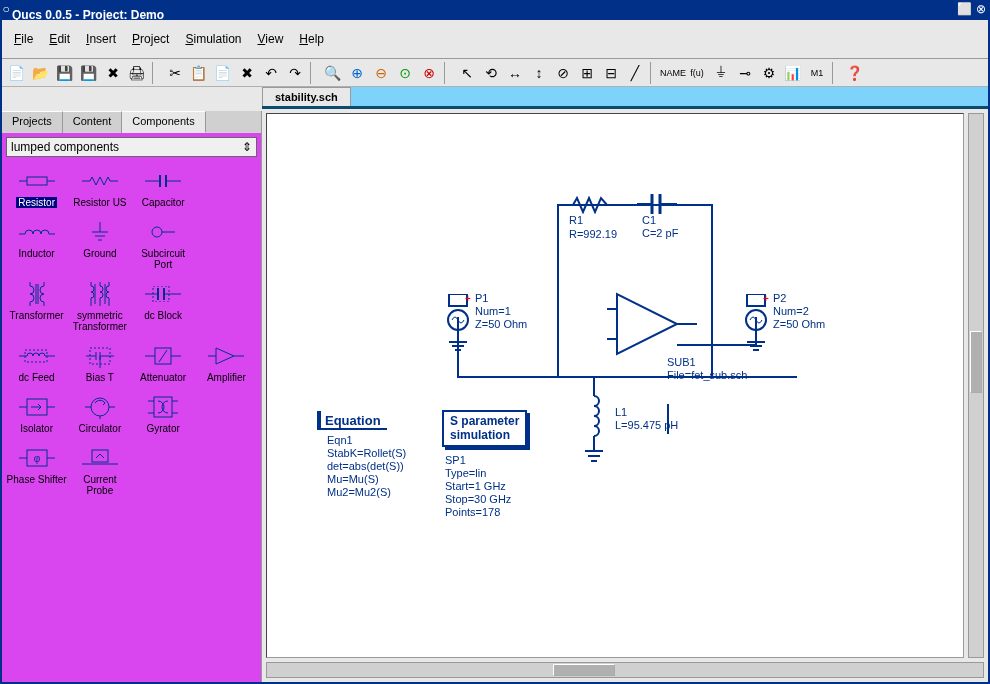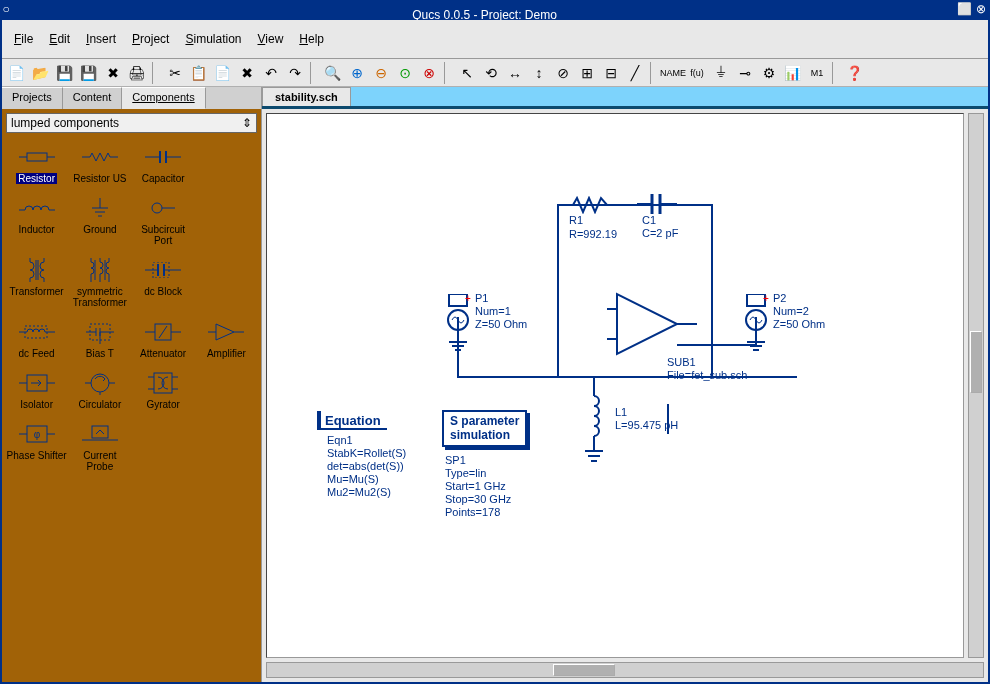--- a/index.html
+++ b/index.html
@@ -1,32 +1,32 @@
 <!DOCTYPE html>
 <html><head>
 <meta charset="utf-8">
 <style>
 * { box-sizing: border-box; margin: 0; padding: 0; font-family: Arial, Helvetica, sans-serif; }
 body { width: 990px; height: 684px; background: #003087; overflow: hidden; }
 .titlebar { height: 18px; background: #003087; color: #fff; display: flex; align-items: center; font-family: monospace; font-size: 12px; }
 .titlebar .dash { width: 12px; text-align: center; }
-.titlebar .title { flex: 1; text-align: center; font-weight: normal; margin-top: 12px; }
+.titlebar .title { flex: 1; font-weight: bold; margin-top: 12px; }
 .titlebar .ctrls { display: flex; gap: 4px; padding-right: 4px; }
 .window { background: #e8e8e8; height: calc(684px - 18px); border: 2px solid #003087; display: flex; flex-direction: column; }
 .menubar { height: 39px; background: #e8e8e8; display: flex; align-items: center; padding: 0 4px; border-bottom: 1px solid #999; }
 .menubar span { font-size: 12px; padding: 2px 8px; cursor: pointer; }
 .menubar span u { text-decoration: underline; }
 .toolbar { height: 28px; background: #e8e8e8; display: flex; align-items: center; padding: 0 4px; gap: 2px; border-bottom: 1px solid #b0b0b0; }
 .tb-sep { width: 8px; height: 22px; border-left: 1px solid #999; margin: 0 2px; }
 .tb-btn { width: 22px; height: 22px; display: inline-flex; align-items: center; justify-content: center; font-size: 14px; cursor: pointer; }
 .content { flex: 1; display: flex; }
-.left { width: 260px; background: #a16207; border-right: 1px solid #999; display: flex; flex-direction: column; }
+.left { width: 260px; background: #d946ef; border-right: 1px solid #999; display: flex; flex-direction: column; margin-top: 24px; }
 .panel-tabs { display: flex; height: 22px; background: #d0d0d0; }
 .panel-tab { padding: 3px 10px; font-size: 11px; border-right: 1px solid #999; border-top: 1px solid #fff; cursor: pointer; }
-.panel-tab.active { background: #e8e8e8; border-bottom: 1px solid #e8e8e8; text-decoration: underline; }
+.panel-tab.active { background: #e8e8e8; border-bottom: 1px solid #e8e8e8; }
 .combo { margin: 4px; height: 20px; border: 1px solid #666; background: #f0f0f0; display: flex; align-items: center; padding: 0 4px; font-size: 12px; justify-content: space-between; }
 .comp-grid { padding: 8px 4px; display: grid; grid-template-columns: repeat(4, 1fr); gap: 12px 2px; }
 .comp { display: flex; flex-direction: column; align-items: center; gap: 4px; font-size: 10px; text-align: center; cursor: pointer; }
 .comp-icon { width: 36px; height: 24px; display: flex; align-items: center; justify-content: center; }
 .comp.selected .comp-label { background: #000080; color: #fff; padding: 0 2px; }
 .main { flex: 1; display: flex; flex-direction: column; background: #e8e8e8; }
 .doc-tabs { height: 22px; display: flex; background: #7dd3fc; border-bottom: 3px solid #0c4a6e; font-weight: bold; }
 .doc-tab { padding: 3px 12px; font-size: 11px; background: #e8e8e8; border: 1px solid #999; border-bottom: none; cursor: pointer; }
 .canvas-wrap { flex: 1; display: flex; }
 .canvas { flex: 1; background: #fff; background-image: radial-gradient(circle, #666 0.5px, transparent 0.5px); background-size: 12px 12px; position: relative; border: 1px inset #999; margin: 4px; }

